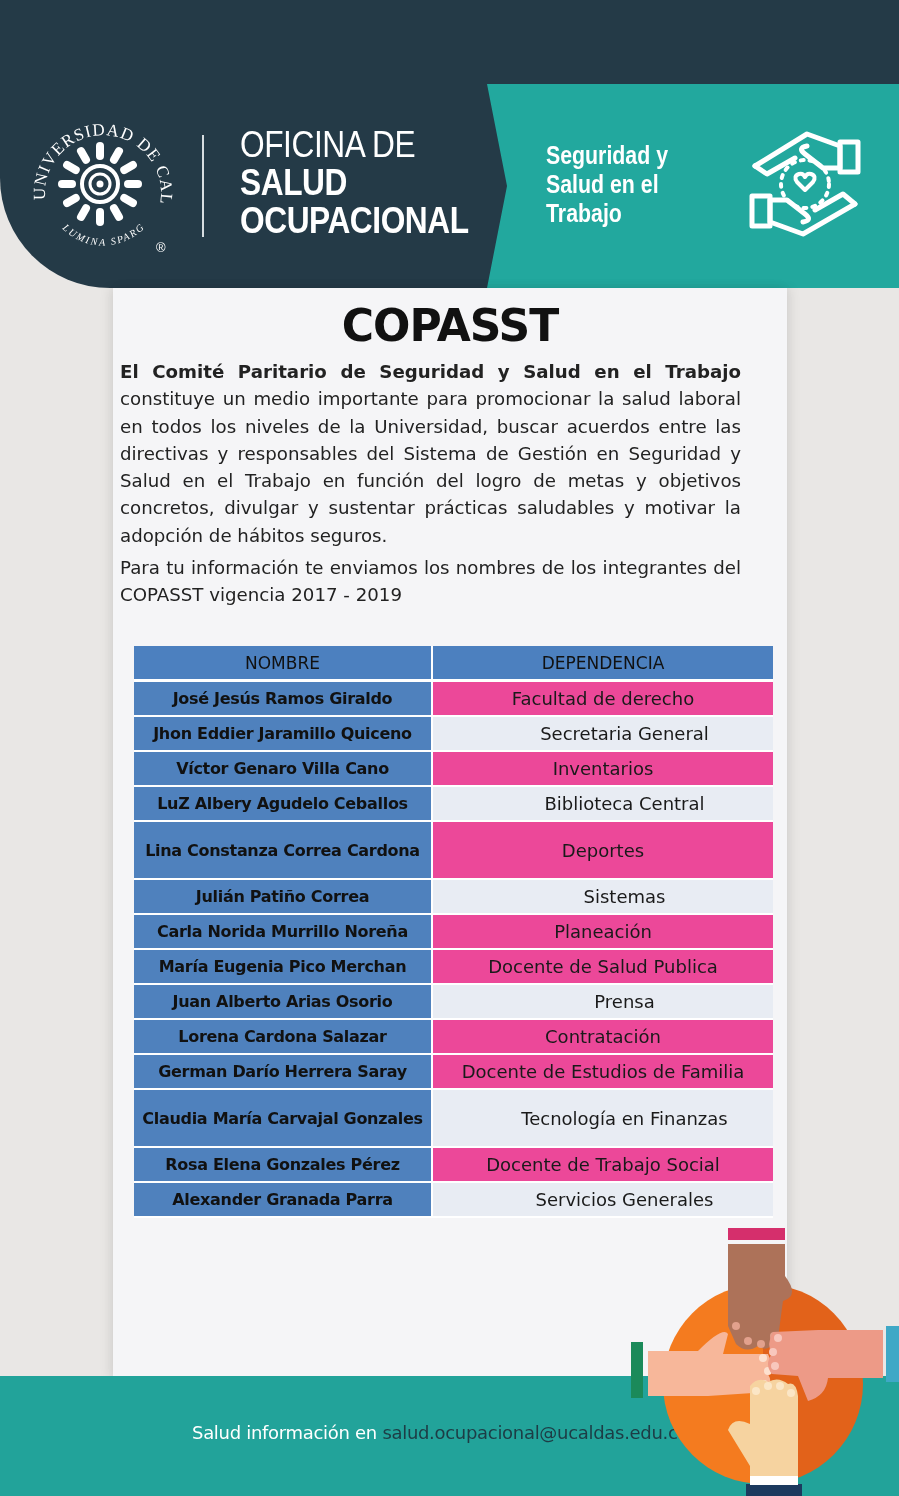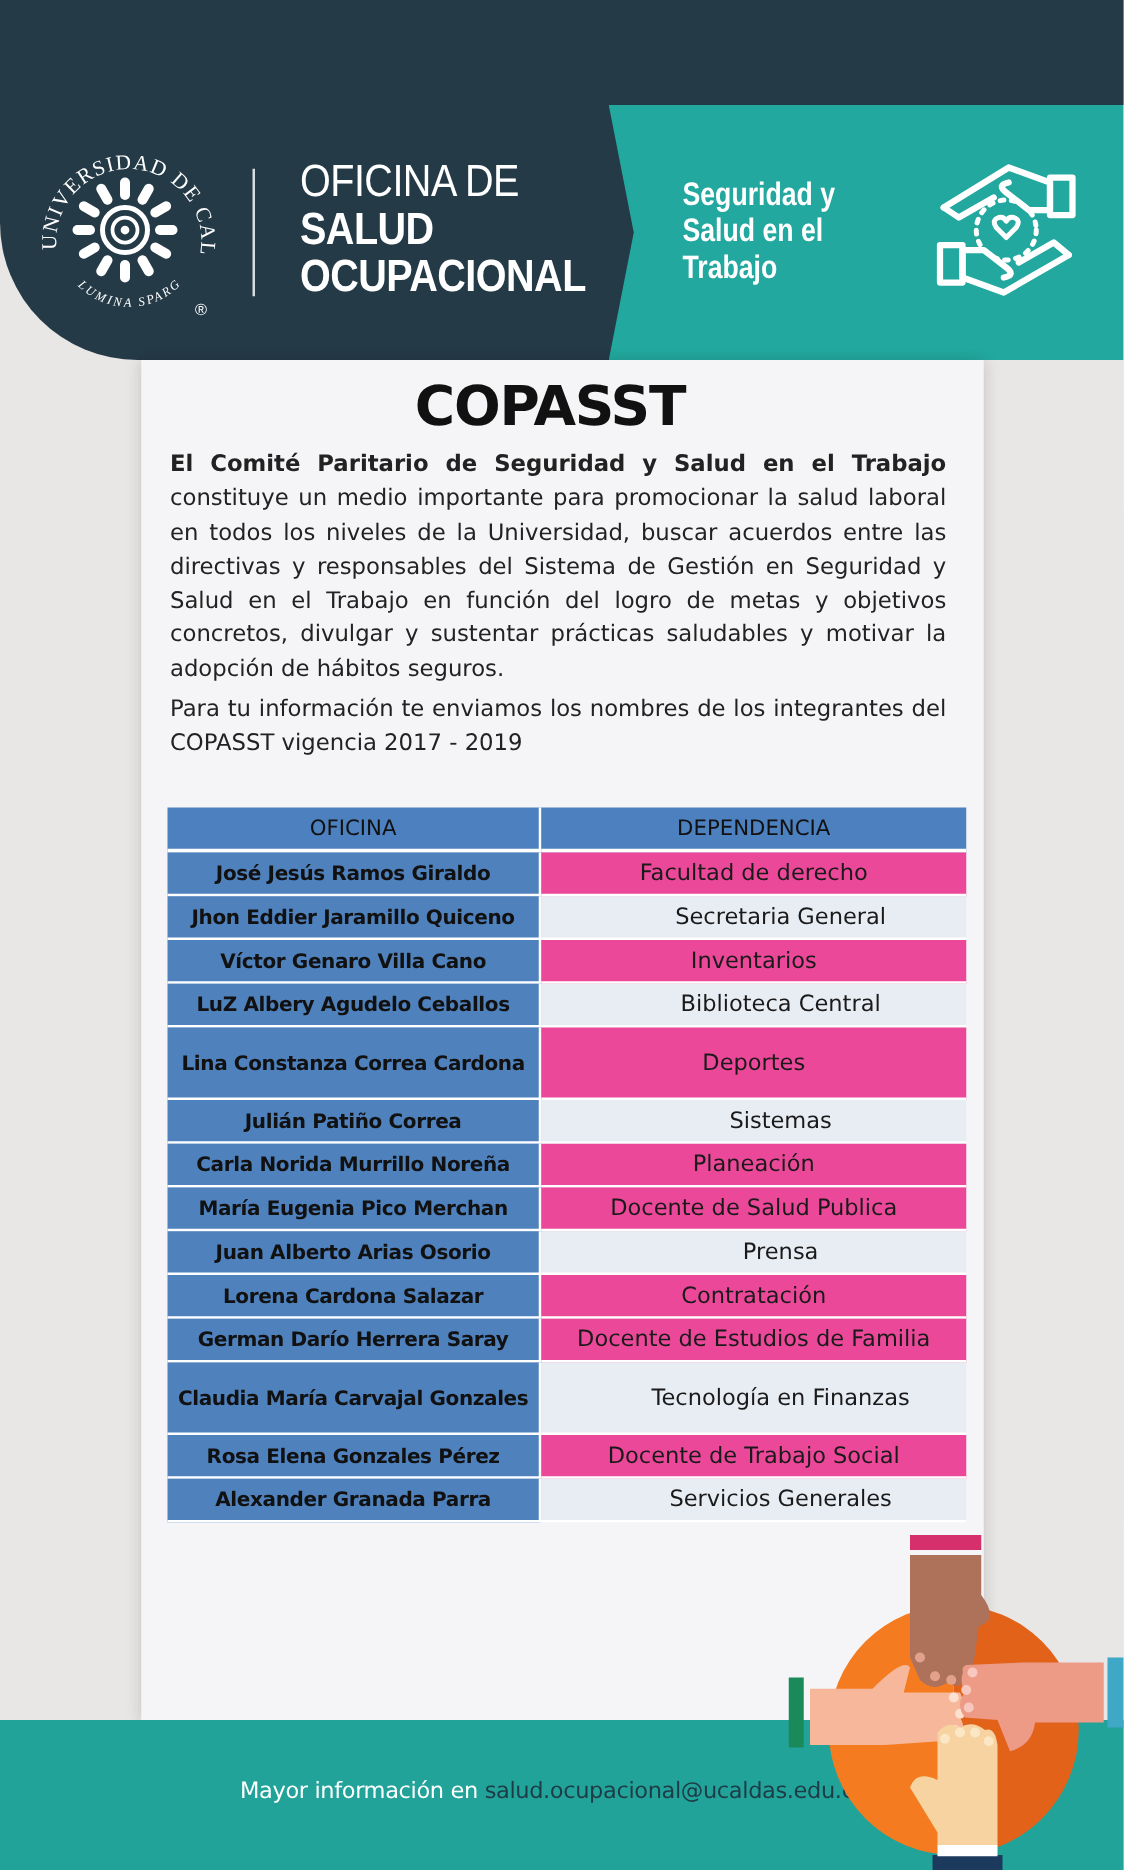--- a/index.html
+++ b/index.html
@@ -37,21 +37,21 @@
   .card {
     position:absolute; left:113px; top:288px; width:674px; height:1090px; background:#f5f5f7;
     box-shadow: -4px 0 10px rgba(0,0,0,0.08), 4px 0 10px rgba(0,0,0,0.08);
   }
   .page-title {
     position:absolute; left:0; width:674px; top:300px; text-align:center;
     font-family:"DejaVu Sans", sans-serif; font-weight:bold; font-size:44px; color:#111;
     letter-spacing:-1px;
   }
   .intro {
-    position:absolute; left:136px; top:358px; width:621px; color:#222;
+    position:absolute; left:120px; top:358px; width:621px; color:#222;
     font-family:"DejaVu Sans", sans-serif; font-size:18.2px; line-height:27.3px; text-align:justify;
   }
   .intro p { margin:0 0 5px 0; }
   .intro b { font-weight:bold; }
 
   
   .tbl { position:absolute; left:134px; top:646px; width:639px; border-collapse:separate; border-spacing:0; }
   .tbl th, .tbl td {
     font-family:"DejaVu Sans", sans-serif; text-align:center; padding:0 4px; color:#1a1a1a;
     border-bottom:2px solid #ffffff;
@@ -142,31 +142,31 @@
   <path d="M110 80 L98 70 L70 86"></path>
   <rect x="7" y="72" width="18" height="30"></rect>
 
   <path d="M60 66 L52 58 Q48 52 54 50 Q58 49 60 53 Q62 49 66 50 Q72 52 68 58 Z" stroke-width="4"></path>
 
   <circle cx="60" cy="60" r="24" stroke-dasharray="3 6" stroke-width="4"></circle>
 </svg>
 
 <div class="card"></div>
 
-<div class="page-title" style="left:103px;">COPASST</div>
+<div class="page-title" style="left:113px;">COPASST</div>
 
 <div class="intro">
   <p><b>El Comité Paritario de Seguridad y Salud en el Trabajo</b><span> constituye un medio importante para promocionar la salud laboral en todos los niveles de la Universidad, buscar acuerdos entre las directivas y responsables del Sistema de Gestión en Seguridad y Salud en el Trabajo en función del logro de metas y objetivos concretos, divulgar y sustentar prácticas saludables y motivar la adopción de hábitos seguros.</span></p>
   <p>Para tu información te enviamos los nombres de los integrantes del COPASST vigencia 2017 - 2019</p>
 </div>
 
 <table class="tbl">
   <thead>
     <tr>
-      <th class="c1">OFICINA</th>
+      <th class="c1">NOMBRE</th>
       <th class="c2">DEPENDENCIA</th>
     </tr>
   </thead>
   <tbody>
     <tr class="odd">
       <td class="c1">José Jesús Ramos Giraldo</td>
       <td class="c2">Facultad de derecho</td>
     </tr>
     <tr class="even">
       <td class="c1">Jhon Eddier Jaramillo Quiceno</td>
@@ -218,21 +218,21 @@
     </tr>
     <tr class="even">
       <td class="c1">Alexander Granada Parra</td>
       <td class="c2">Servicios Generales</td>
     </tr>
   </tbody>
 </table>
 
 <div class="footer"></div>
 <div class="footer-text">
-  <span>Mayor información en </span><span class="email">salud.ocupacional@ucaldas.edu.co</span>
+  <span>Salud información en </span><span class="email">salud.ocupacional@ucaldas.edu.co</span>
 </div>
 
 <svg class="collab" viewBox="0 0 271 270">
 
   <path d="M135 58 A 100 100 0 0 0 135 258 Z" fill="#f47b1f"></path>
   <path d="M135 58 A 100 100 0 0 1 135 258 Z" fill="#e2621a"></path>
 
   <rect x="100" y="2" width="57" height="12" fill="#d52f6c"></rect>
   <path d="M100 18 L157 18 L157 50 Q172 70 155 75 L150 112 Q140 128 130 120 Q118 128 108 118 L100 100 Z" fill="#ad7259"></path>
   <circle cx="108" cy="100" r="4" fill="#e2a18d"></circle>

